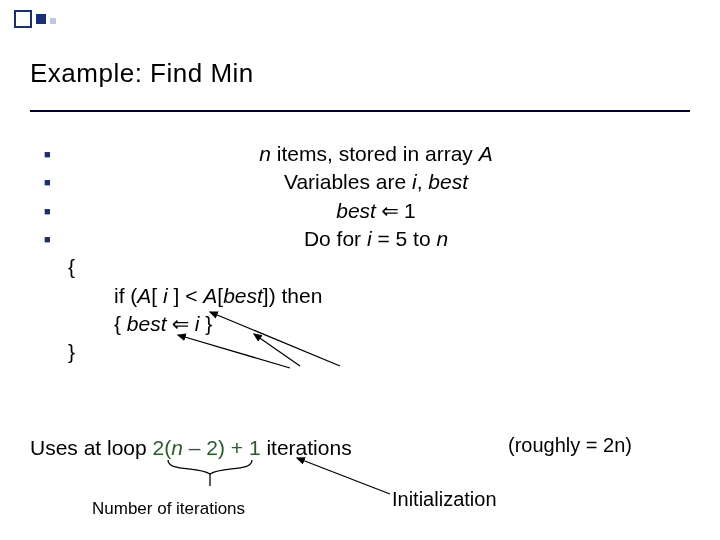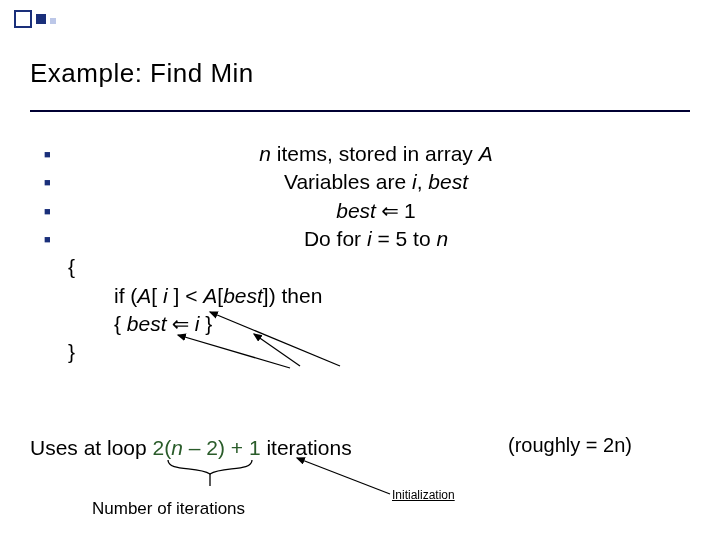--- a/index.html
+++ b/index.html
@@ -54,21 +54,21 @@
   .arrow-left { font-family: serif; }
   .annot {
     position: absolute;
     font-size: 19px;
   }
   .annot1 { top: 362px; left: 266px; line-height: 1.2; }
   .uses { position: absolute; top: 436px; left: 30px; font-size: 21px; }
   .color-num { color: #2a5c2a; }
   .rough { position: absolute; top: 434px; left: 508px; font-size: 20px; }
   .iterlbl { position: absolute; top: 490px; left: 92px; font-size: 17px; margin-top: 9px; }
-  .initlbl { position: absolute; top: 488px; left: 392px; font-size: 12px; text-decoration: underline; }
+  .initlbl { position: absolute; top: 488px; left: 392px; font-size: 20px; }
   
   .svglayer {
     position: absolute; top: 0; left: 0; width: 720px; height: 540px;
     pointer-events: none;
   }
 </style>
 </head>
 <body>
 
 <div class="deco">

